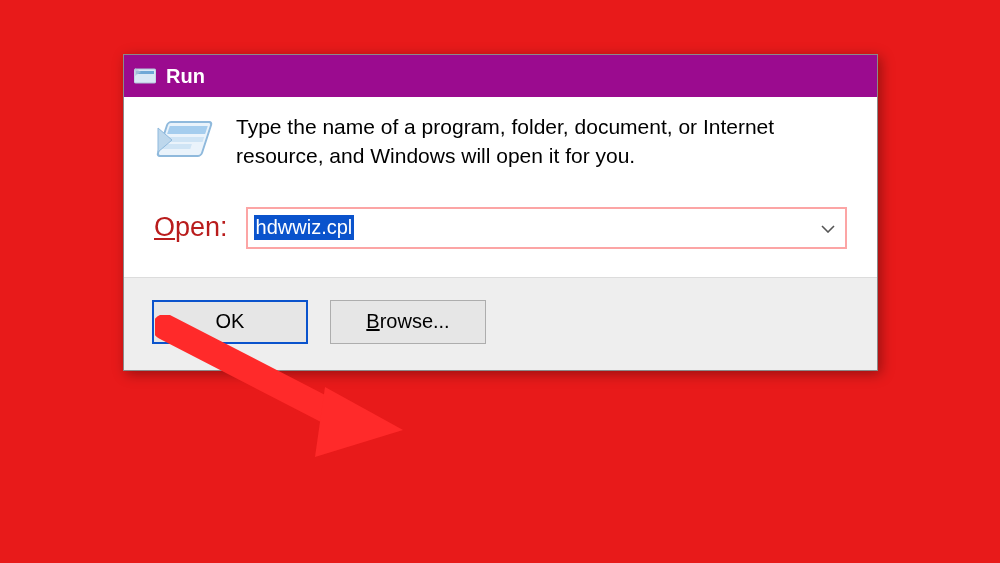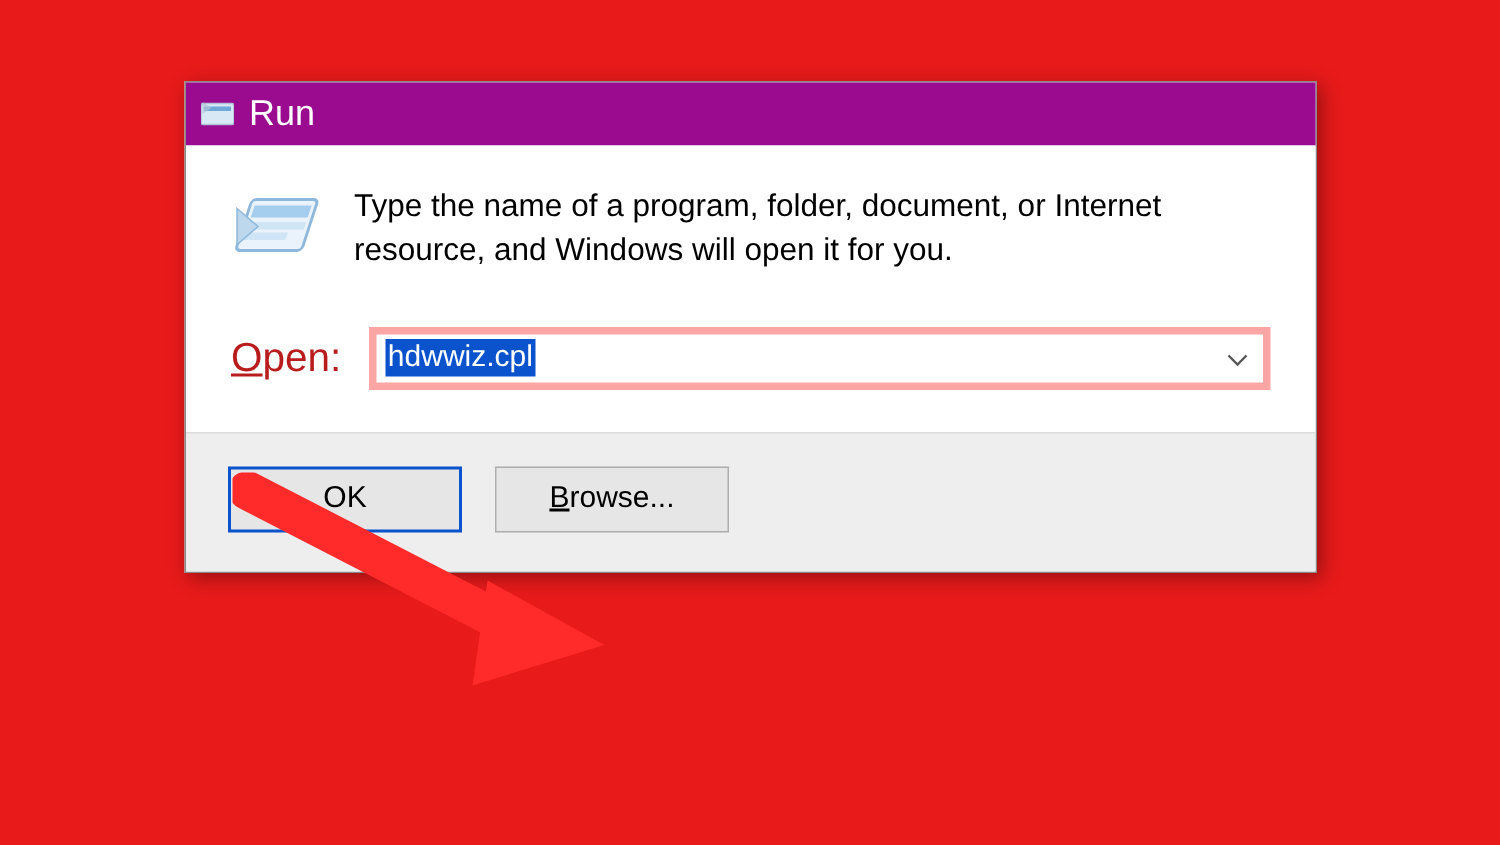--- a/index.html
+++ b/index.html
@@ -31,25 +31,25 @@
     .titlebar-icon {
       width: 22px;
       height: 18px;
       display: flex;
       align-items: center;
       justify-content: center;
     }
     .titlebar-icon svg { display: block; }
     .titlebar-text {
       color: #ffffff;
-      font-size: 24px;
-      font-weight: 400;
+      font-size: 20px;
+      font-weight: 700;
     }
     .body-area {
-      padding: 26px 30px 28px 30px;
+      padding: 15px 30px 28px 30px;
       background: #ffffff;
     }
     .info-row {
       display: flex;
       align-items: flex-start;
       gap: 22px;
       margin-bottom: 36px;
     }
     .run-icon {
       width: 60px;
@@ -69,21 +69,21 @@
       gap: 18px;
     }
     .open-label {
       font-size: 27px;
       color: #b91c1c;
     }
     .open-label .ul { text-decoration: underline; }
     .combo {
       flex: 1;
       height: 42px;
-      border: 5px solid #fca5a5;
+      border: 2px solid #fca5a5;
       background: #ffffff;
       display: flex;
       align-items: center;
       position: relative;
       padding: 0 36px 0 6px;
     }
     .combo-text {
       background: #0a53cc;
       color: #ffffff;
       font-size: 20px;

